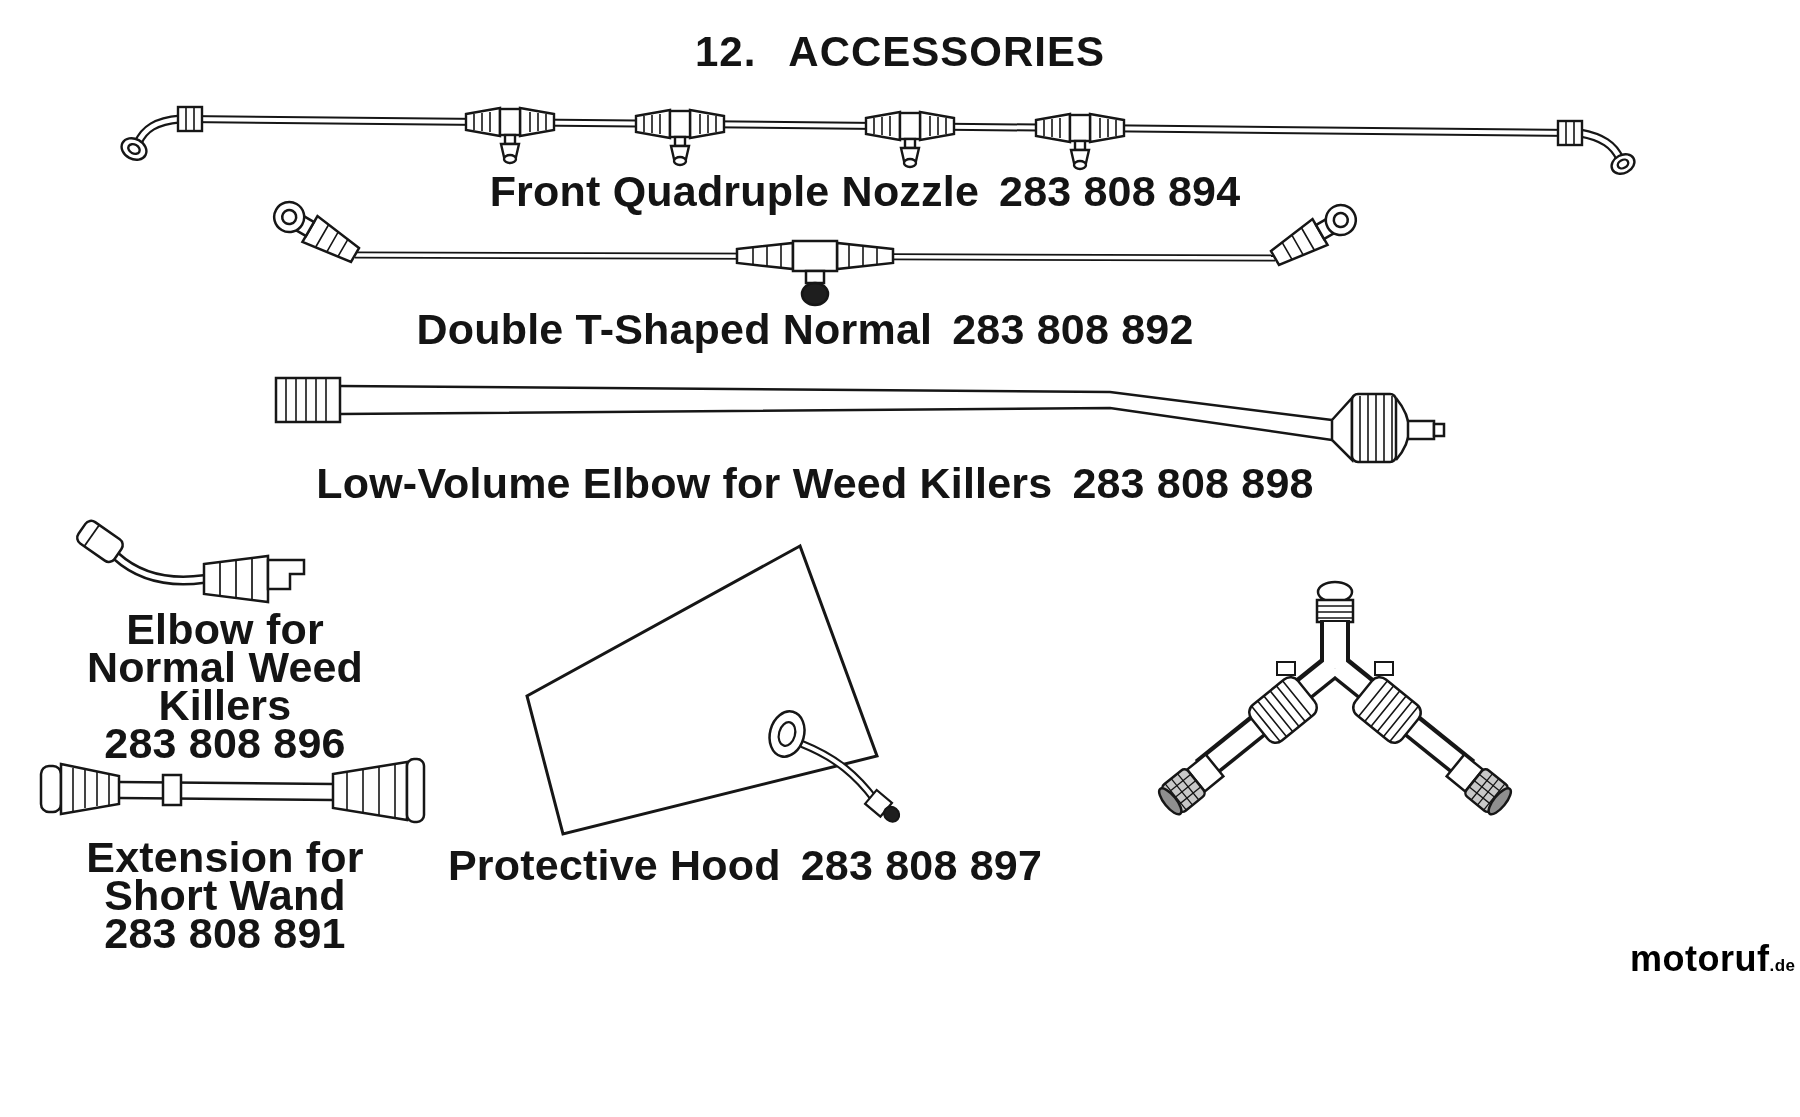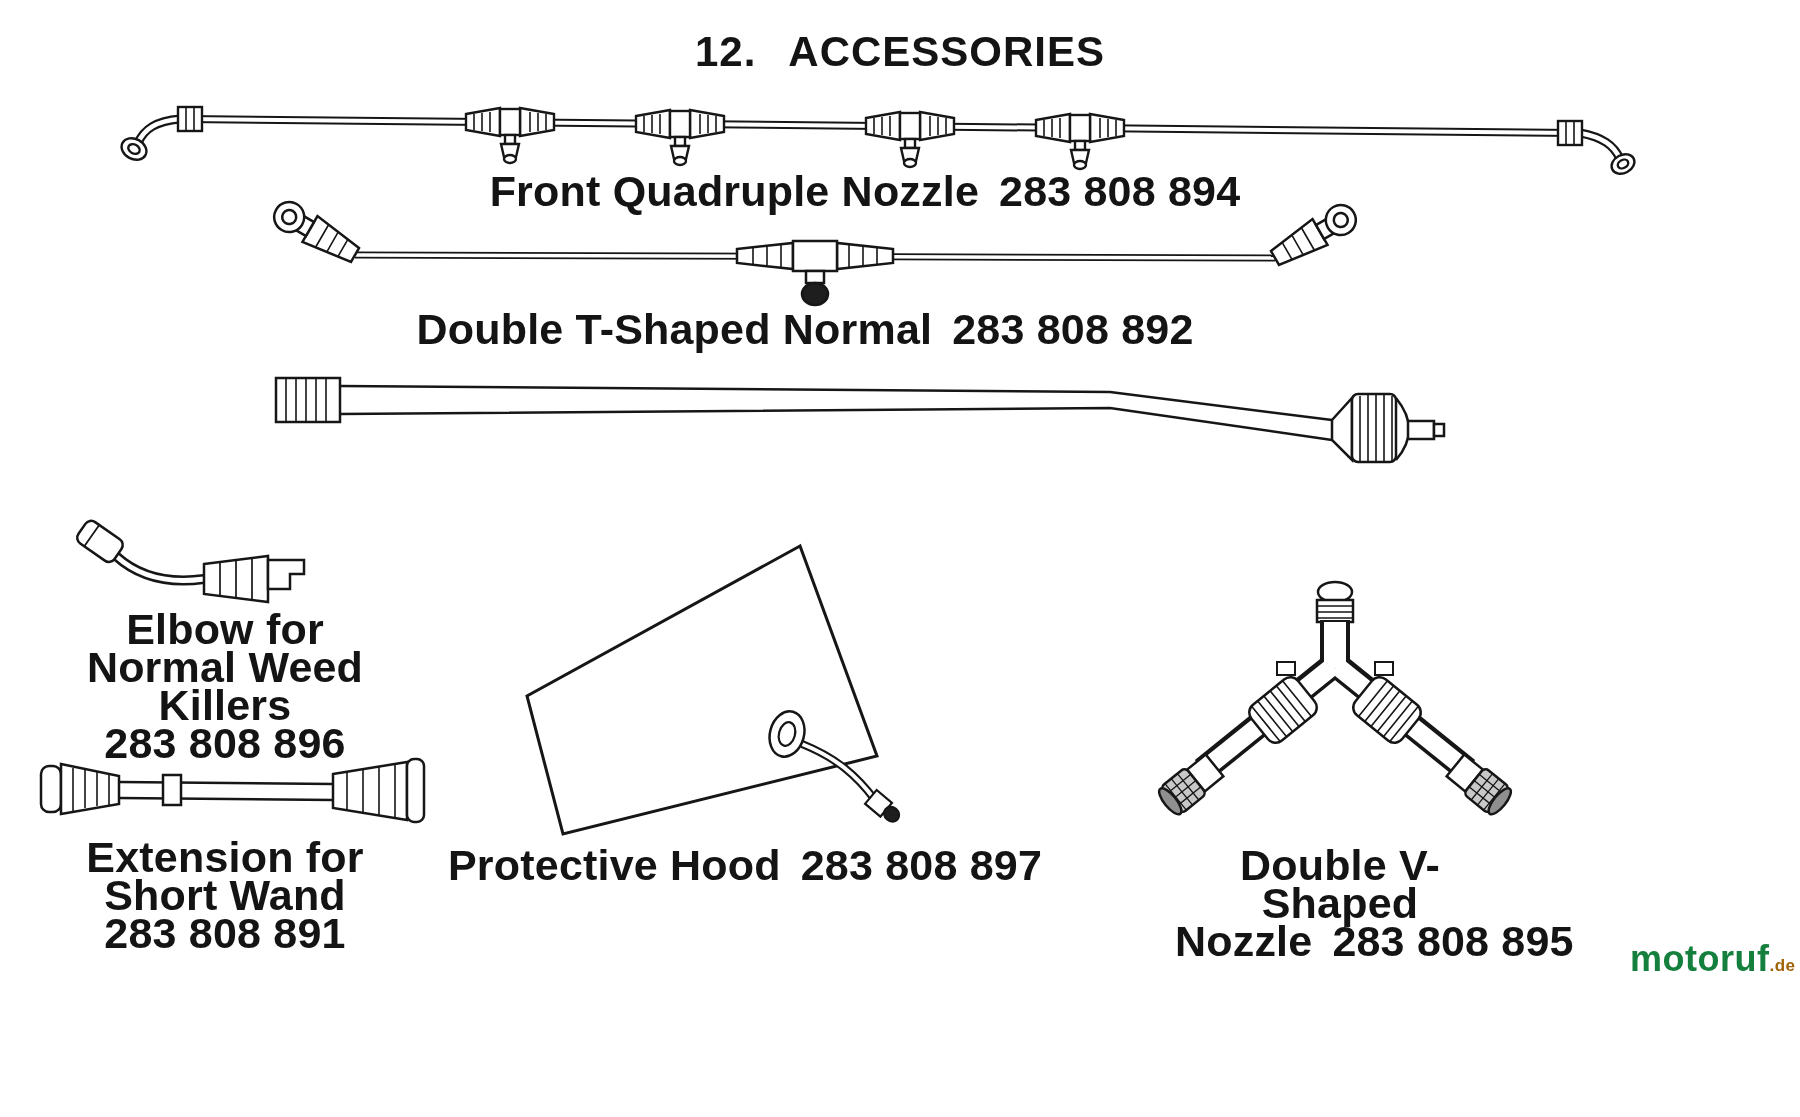--- a/index.html
+++ b/index.html
@@ -112,20 +112,23 @@
         <polygon points="0,-10 20,-32 20,30 0,10"></polygon>
         <rect x="20" y="-36" width="44" height="68" rx="6"></rect>
         <path d="M28,-34 V32 M36,-35 V33 M44,-36 V33 M52,-35 V33 M60,-34 V32" fill="none" stroke-width="1.6"></path>
         <path d="M64,-32 Q90,0 64,30" fill="none"></path>
         <rect x="76" y="-9" width="26" height="18"></rect>
         <rect x="102" y="-6" width="10" height="12"></rect>
       </g>
     </g>
   </svg>
 
+  <div class="label" style="left:300px;top:464px;width:1030px">
+    <span>Low-Volume Elbow for Weed Killers</span><span class="pn">283 808 898</span>
+  </div>
 
   <svg class="drawing" style="left:70px;top:512px" width="260" height="110" viewBox="0 0 260 110">
     <g stroke="#161616" stroke-width="2.5" fill="#fff">
       <path d="M46,44 C68,64 98,72 134,67" fill="none" stroke-width="10"></path>
       <path d="M46,44 C68,64 98,72 134,67" fill="none" stroke="#fff" stroke-width="5"></path>
       <g transform="translate(48,42) rotate(35)">
         <rect x="-44" y="-13" width="44" height="26" rx="7"></rect>
         <path d="M-32,-13 V13" fill="none" stroke-width="1.8"></path>
       </g>
       <polygon points="134,52 198,44 198,90 134,82"></polygon>
@@ -201,21 +204,18 @@
     <path d="M253,88 L382,192" stroke="#161616" stroke-width="26" fill="none"></path>
     <path d="M250,44 V90" stroke="#fff" stroke-width="22" fill="none"></path>
     <path d="M248,88 L121,190" stroke="#fff" stroke-width="18" fill="none"></path>
     <path d="M252,88 L379,190" stroke="#fff" stroke-width="18" fill="none"></path>
     <rect x="290" y="84" width="18" height="13" fill="#fff" stroke="#161616" stroke-width="2"></rect>
     <rect x="192" y="84" width="18" height="13" fill="#fff" stroke="#161616" stroke-width="2"></rect>
     <use href="#armfit"></use>
     <use href="#armfit" transform="translate(500,0) scale(-1,1)"></use>
   </svg>
 
-  <div class="label" style="left:1175px;top:846px;width:330px">
-    <span>Double V-Shaped Nozzle</span><span class="pn">283 808 895</span>
-  </div>
 
   <div class="watermark">
-    <span style="color: #15803d;">motoruf</span><span class="tld" style="color: #a16207;">.de</span>
+    <span style="color: #000000;">motoruf</span><span class="tld" style="color: #000000;">.de</span>
   </div>
 
 </div>
 
 </body></html>

